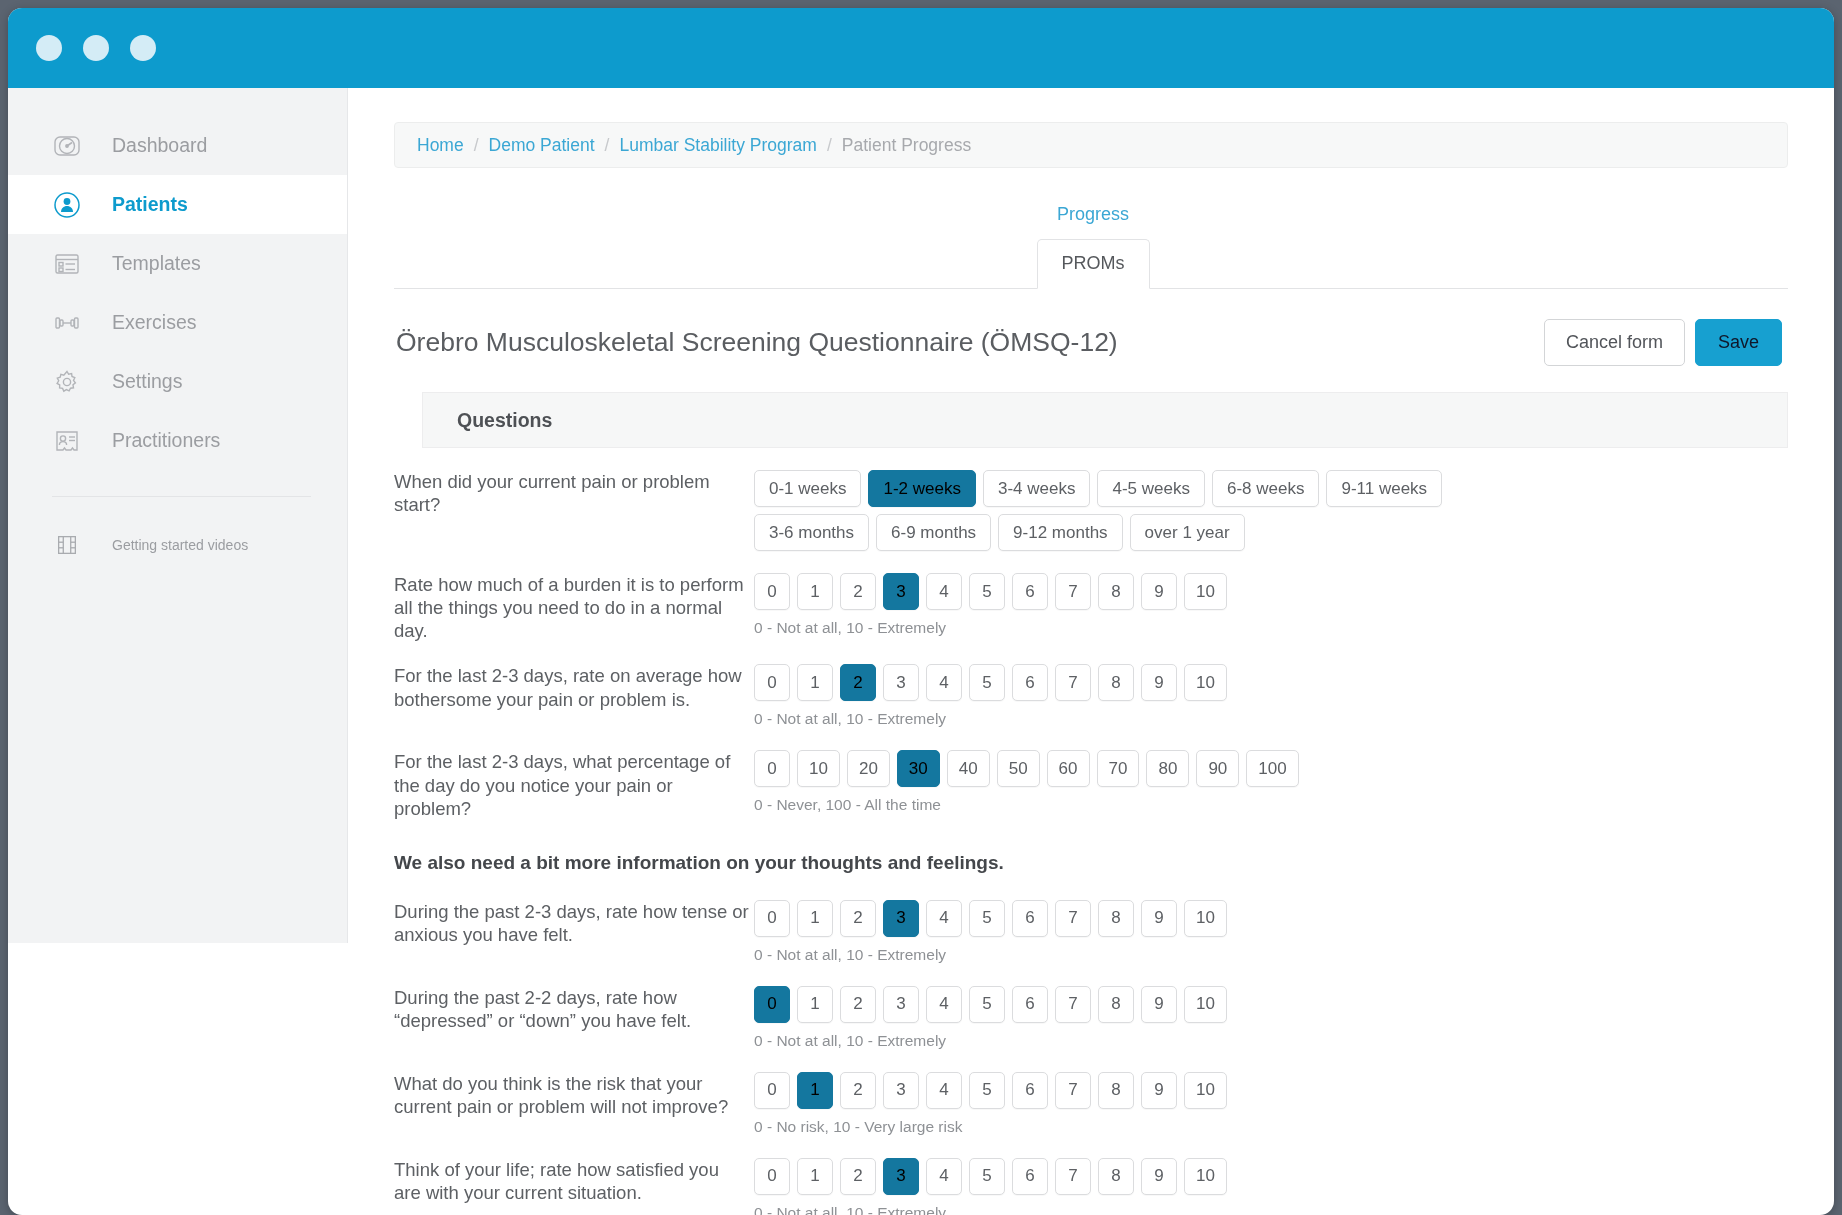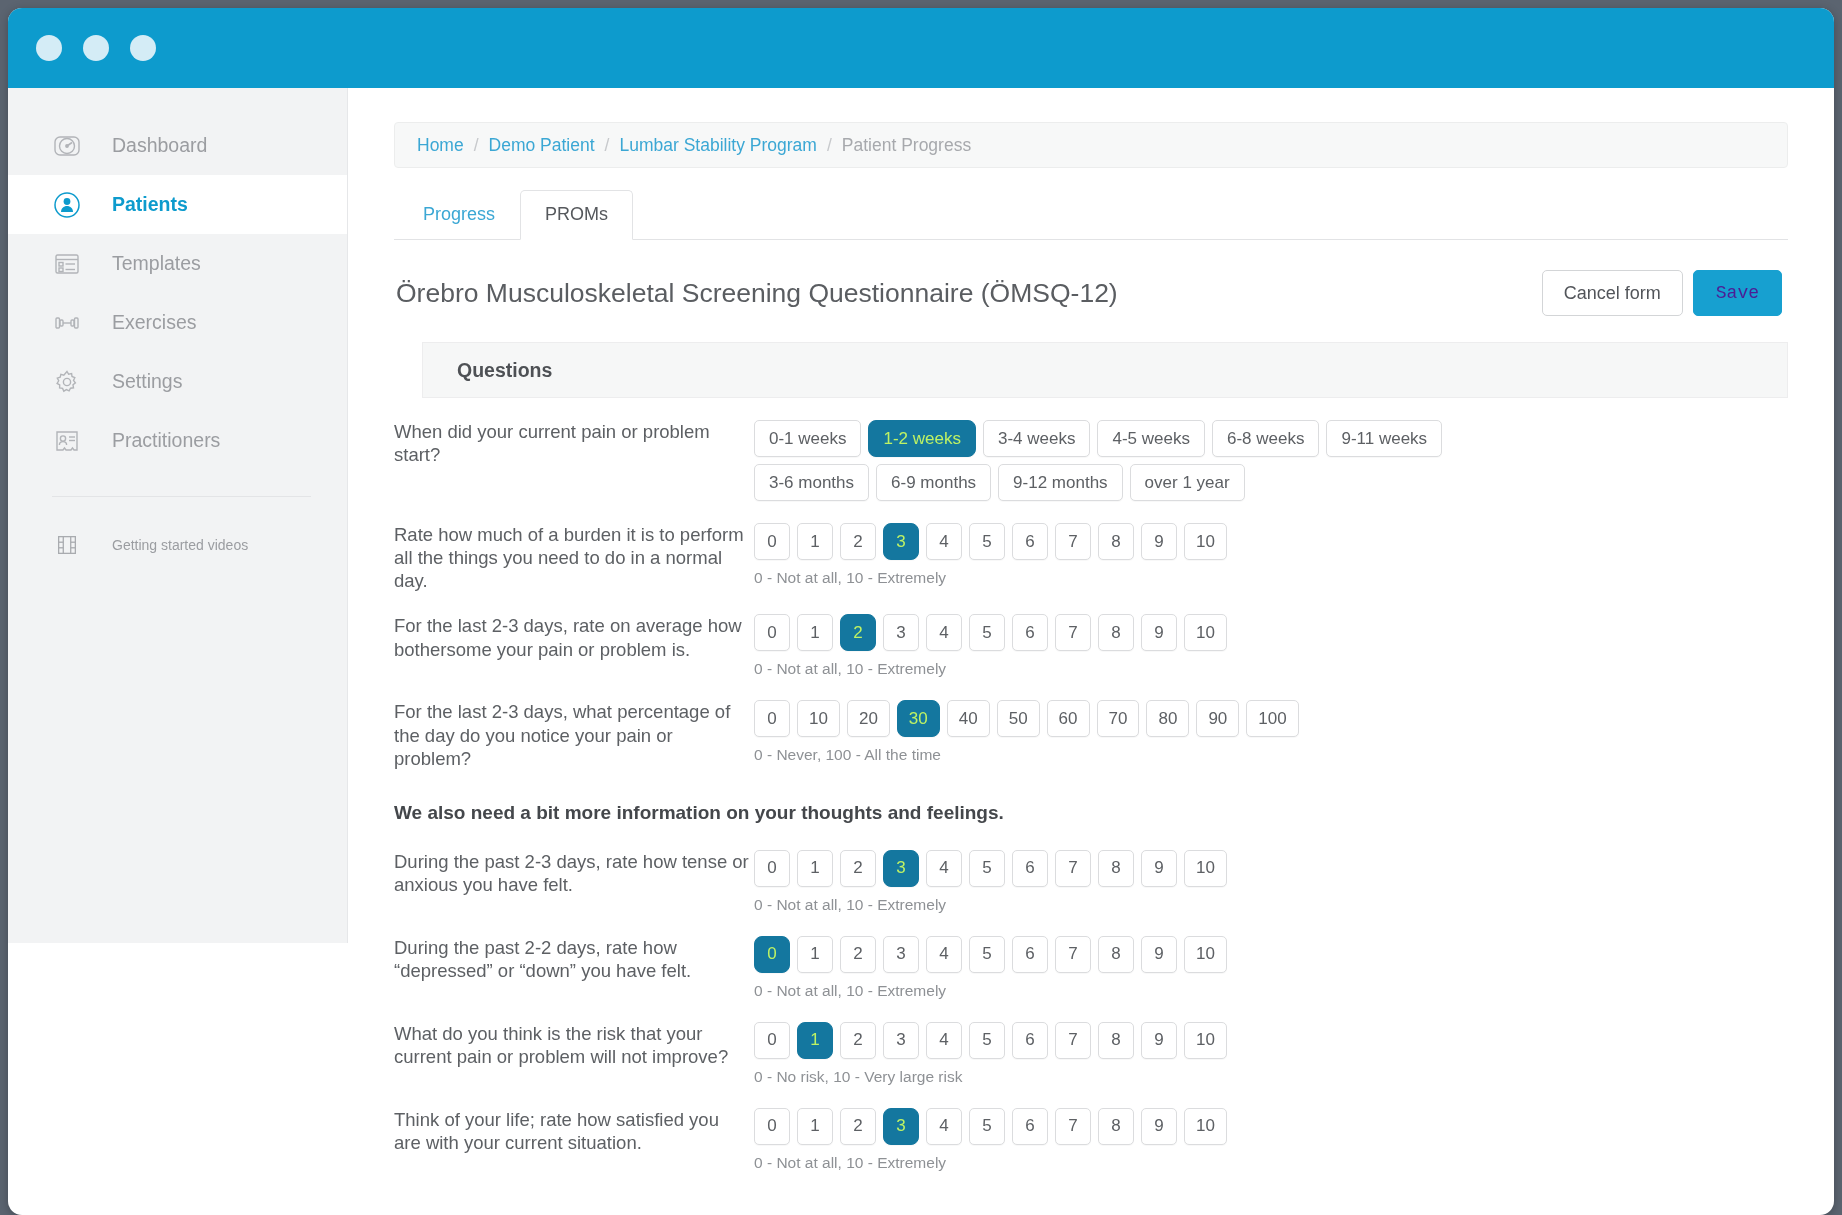--- a/index.html
+++ b/index.html
@@ -108,20 +108,21 @@
   .crumb.current { color: #a7a9ad; cursor: default; }
   .crumb-sep { color: #c7c9cc; }
 
   
   .tabs {
     display: flex;
     margin-top: 22px;
     border-bottom: 1px solid #e2e3e5;
     align-items: center;
     padding-left: 4px;
+    flex-direction: column;
   }
   .tab {
     padding: 13px 24px 14px 24px;
     font-size: 18px;
     color: #3ba7d4;
     cursor: pointer;
     border: 1px solid transparent;
     border-radius: 5px 5px 0 0;
     margin-bottom: -1px;
   }
@@ -153,23 +154,22 @@
     cursor: pointer;
   }
   .btn-default {
     background: #ffffff;
     border: 1px solid #d3d5d7;
     color: #52555a;
   }
   .btn-primary {
     background: #17a0d0;
     border: 1px solid #17a0d0;
-    color: #4c1d95;
+    color: #0f172a;
     padding: 12px 22px;
-    font-family: Liberation Mono, monospace;
   }
 
   
   .q-header {
     margin-top: 26px;
     background: #f6f7f7;
     border: 1px solid #ededee;
     height: 56px;
     display: flex;
     align-items: center;
@@ -214,22 +214,21 @@
     font-size: 17px;
     display: flex;
     align-items: center;
     justify-content: center;
     cursor: pointer;
     box-shadow: 0 1px 1px rgba(0,0,0,0.03);
   }
   .opt.selected {
     background: #14779f;
     border-color: #14779f;
-    color: #bef264;
-    border-radius: 8px;
+    color: #000000;
   }
   .opt.wide { padding: 0 14px; }
 
   .scale-hint {
     font-size: 15.5px;
     color: #8e9195;
     margin-top: 9px;
   }
 
   .section-note {

